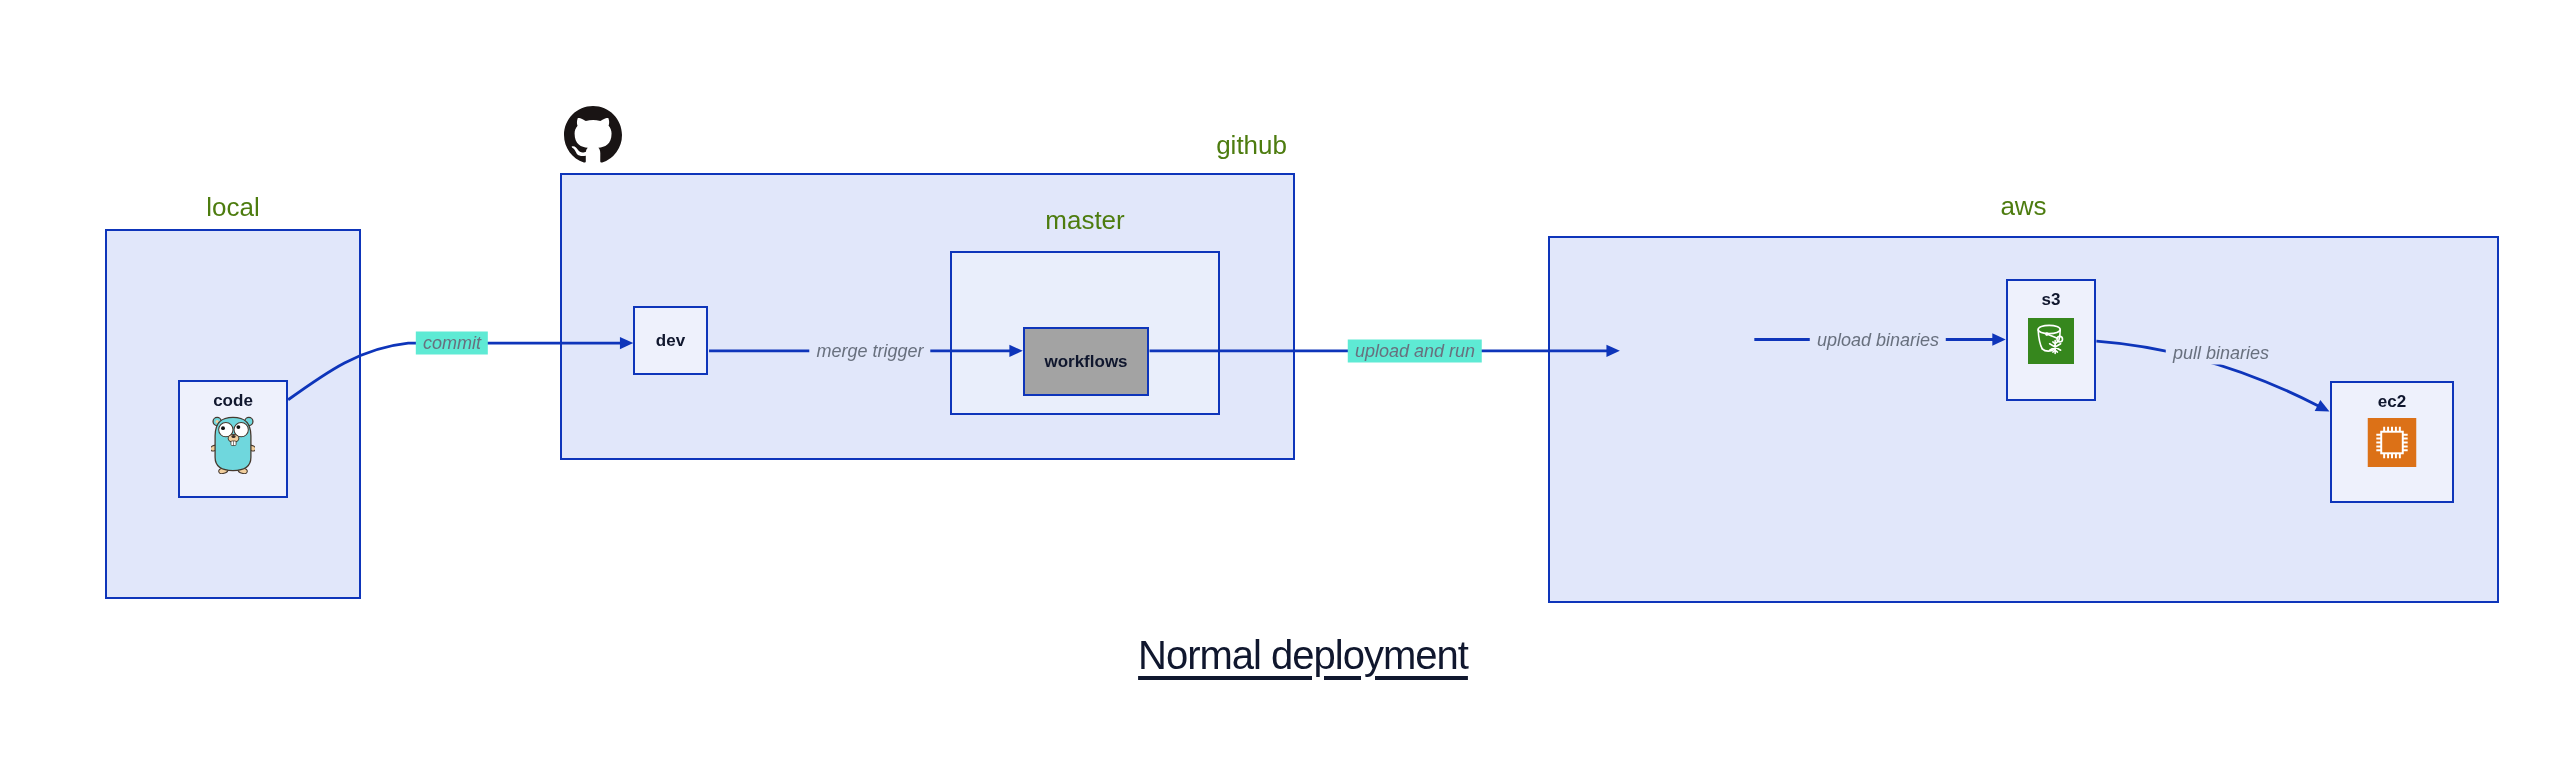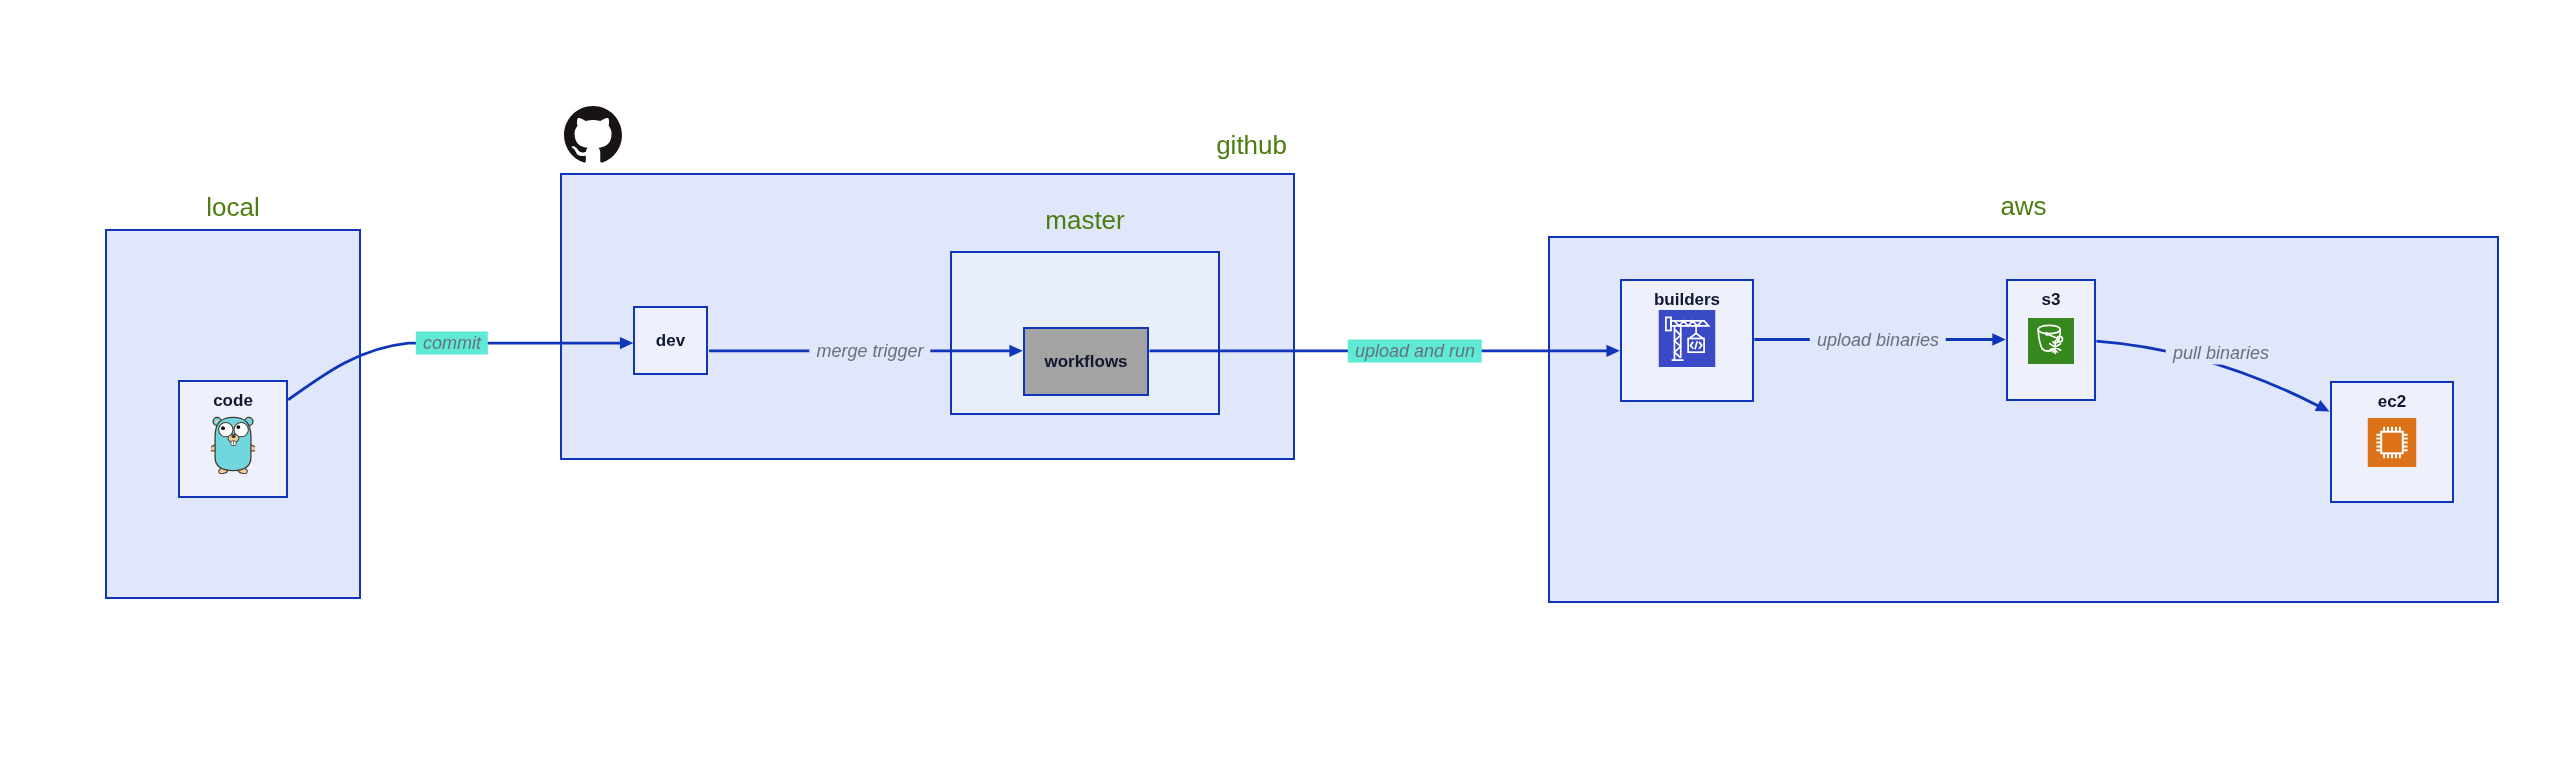--- a/index.html
+++ b/index.html
@@ -123,40 +123,20 @@
   </div>
 
   <div class="node flex-center" id="node-dev">
     <span class="node-label">dev</span>
   </div>
 
   <div class="node flex-center" id="node-workflows">
     <span class="node-label">workflows</span>
   </div>
 
-  <div class="node" id="node-builders">
-    <div class="node-label label-top">builders</div>
-    <svg class="node-icon" id="icon-builders" width="57" height="57" viewBox="0 0 100 100">
-      <rect width="100" height="100" fill="#3a49c5"></rect>
-      <g stroke="#ffffff" stroke-width="3" fill="none">
-        <rect x="13" y="13" width="9" height="23"></rect>
-        <path d="M22 19 H80 L88 28 H22 Z"></path>
-        <path d="M28 19 L36 28 L44 19 L52 28 L60 19 L68 28 L76 19"></path>
-        <path d="M28 28 V88 M39 28 V84"></path>
-        <path d="M28 34 L39 44 L28 54 L39 64 L28 74 L39 84"></path>
-        <path d="M23 88 H44"></path>
-        <path d="M66 28 V41"></path>
-        <path d="M54 50 L66 41 L78 50"></path>
-        <rect x="52" y="50" width="28" height="24"></rect>
-        <path d="M61 56 L56 62 L61 68"></path>
-        <path d="M71 56 L76 62 L71 68"></path>
-        <path d="M68 55 L64 69"></path>
-      </g>
-    </svg>
-  </div>
 
   <div class="node" id="node-s3">
     <div class="node-label label-top">s3</div>
     <svg class="node-icon" id="icon-s3" width="46" height="46" viewBox="0 0 100 100">
       <rect width="100" height="100" fill="#36871d"></rect>
       <g stroke="#ffffff" stroke-width="3.5" fill="none" stroke-linecap="round">
         <ellipse cx="46" cy="25" rx="24" ry="9"></ellipse>
         <path d="M22 26 C23 42 26 58 31 67"></path>
         <path d="M70 26 C70 34 69 42 67 49"></path>
         <path d="M31 67 C38 74 50 73 57 68"></path>
@@ -177,15 +157,16 @@
       <g stroke="#ffffff" stroke-width="4" fill="none">
         <rect x="28" y="28" width="44" height="44"></rect>
         <path d="M34 18 V28 M42 18 V28 M50 18 V28 M58 18 V28 M66 18 V28"></path>
         <path d="M34 72 V82 M42 72 V82 M50 72 V82 M58 72 V82 M66 72 V82"></path>
         <path d="M18 34 H28 M18 42 H28 M18 50 H28 M18 58 H28 M18 66 H28"></path>
         <path d="M72 34 H82 M72 42 H82 M72 50 H82 M72 58 H82 M72 66 H82"></path>
       </g>
     </svg>
   </div>
 
+  <div id="diagram-title">Normal deployment</div>
 
 </div>
 
 
 </body></html>

